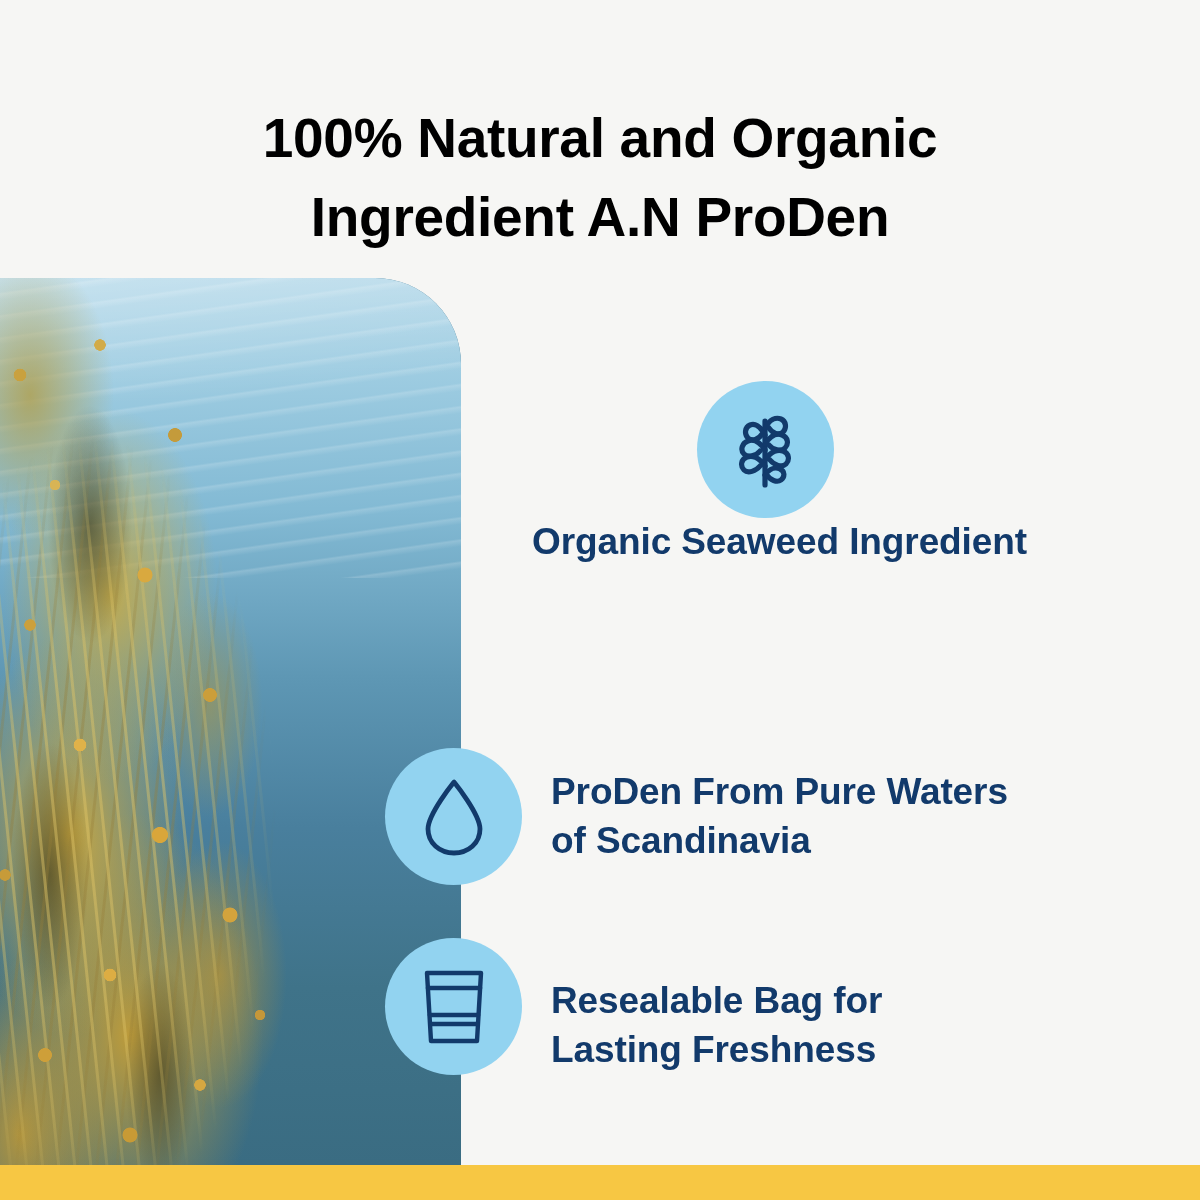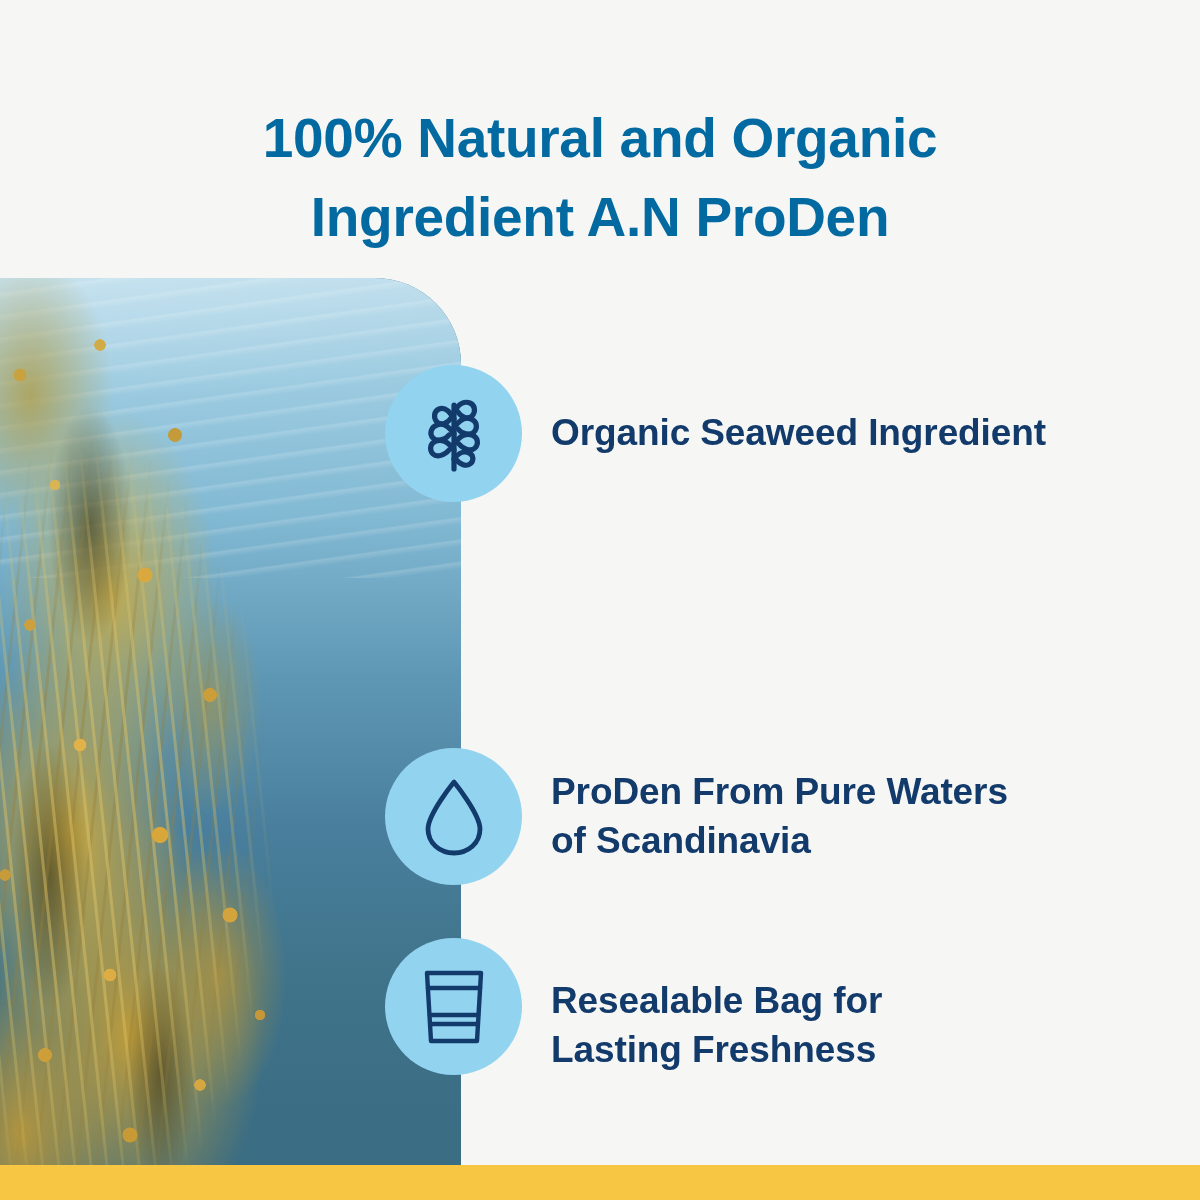--- a/index.html
+++ b/index.html
@@ -22,21 +22,21 @@
     overflow: hidden;
   }
 
   
   #headline {
     position: absolute;
     left: 0;
     top: 62px;
     width: 1200px;
     text-align: center;
-    color: #0369a1;
+    color: #000000;
     font-size: 55px;
     font-weight: bold;
     line-height: 1.44;
     letter-spacing: -0.3px;
     white-space: pre-line;
   }
 
   
   #photo-panel {
     position: absolute;
@@ -186,21 +186,21 @@
   .feature-label {
     margin-left: 29px;
     color: #123A6B;
     font-size: 37px;
     font-weight: bold;
     line-height: 1.32;
     white-space: pre-line;
     letter-spacing: -0.1px;
   }
 
-  #row-0 { top: 365px; }
+  #row-0 { top: 381px; flex-direction: column; }
   #row-1 { top: 560px; }
   #row-2 { top: 748px; }
   #row-3 { top: 938px; align-items: flex-end; }
 
   
   #bottom-bar {
     position: absolute;
     left: 0;
     bottom: 0;
     width: 1200px;

